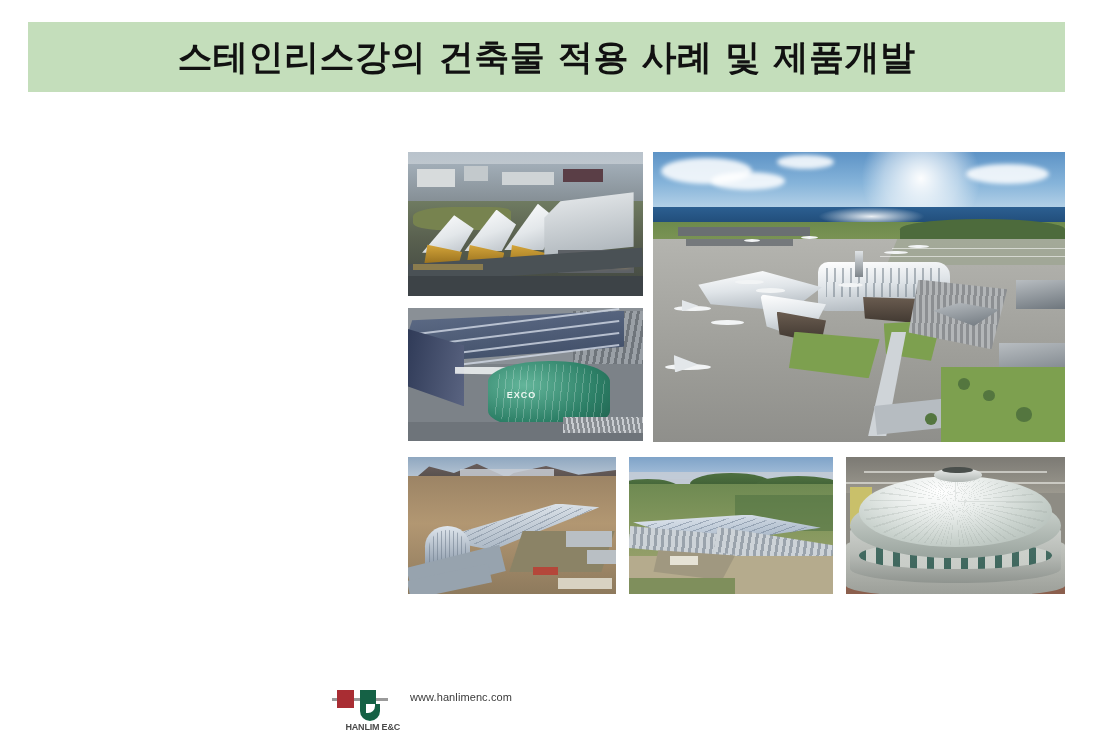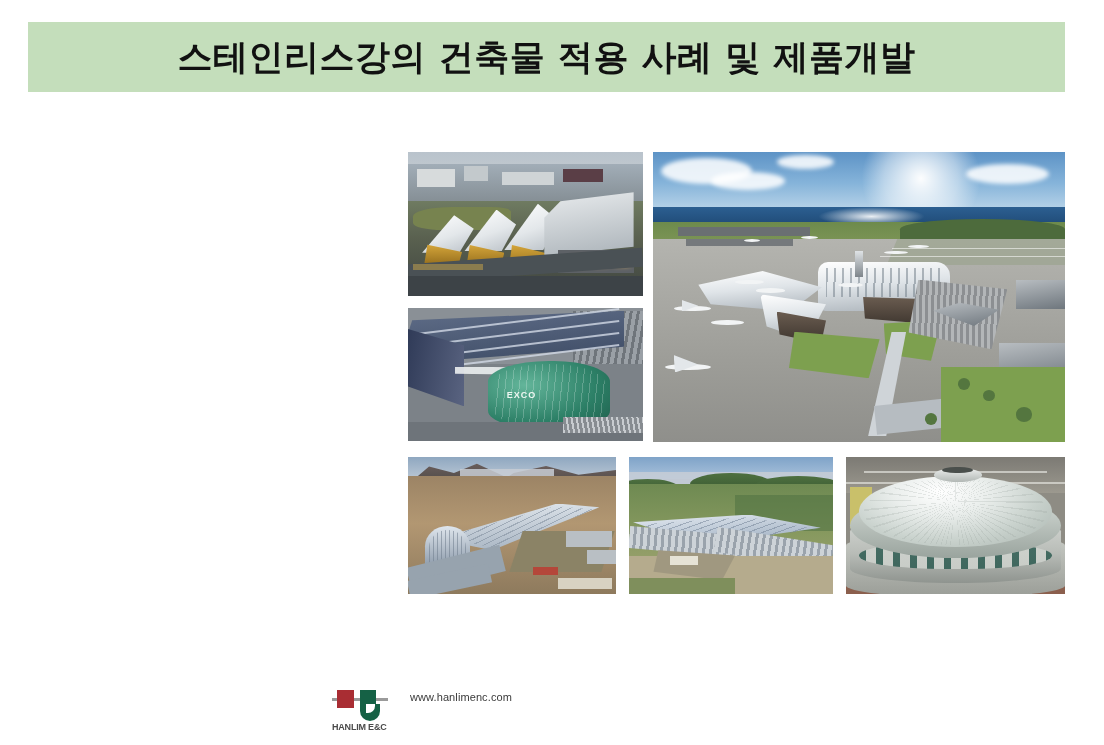--- a/index.html
+++ b/index.html
@@ -176,20 +176,21 @@
     left: 332px;
     top: 0;
     display: flex;
     align-items: flex-start;
   }
   #brand-logo {
     position: relative;
     width: 68px;
     height: 52px;
     flex: none;
+    text-align: right;
   }
   .logo-red  { position:absolute; left:5px; top:4px; width:17px; height:18px; background:#a92d33; }
   .logo-green-top { position:absolute; left:28px; top:4px; width:16px; height:14px; background:#156145; }
   .logo-green-hook{ position:absolute; left:28px; top:18px; width:20px; height:17px;
                     background:#156145; border-radius:0 0 11px 11px; }
   .logo-green-hook::after{ content:""; position:absolute; left:6px; top:0; width:9px; height:9px;
                     background:#ffffff; border-radius:0 0 7px 0; }
   .logo-bar  { position:absolute; left:0px; top:12px; width:56px; height:3px; background:#9a9a9a; }
   #brand-logo-caption {
     position: absolute;

